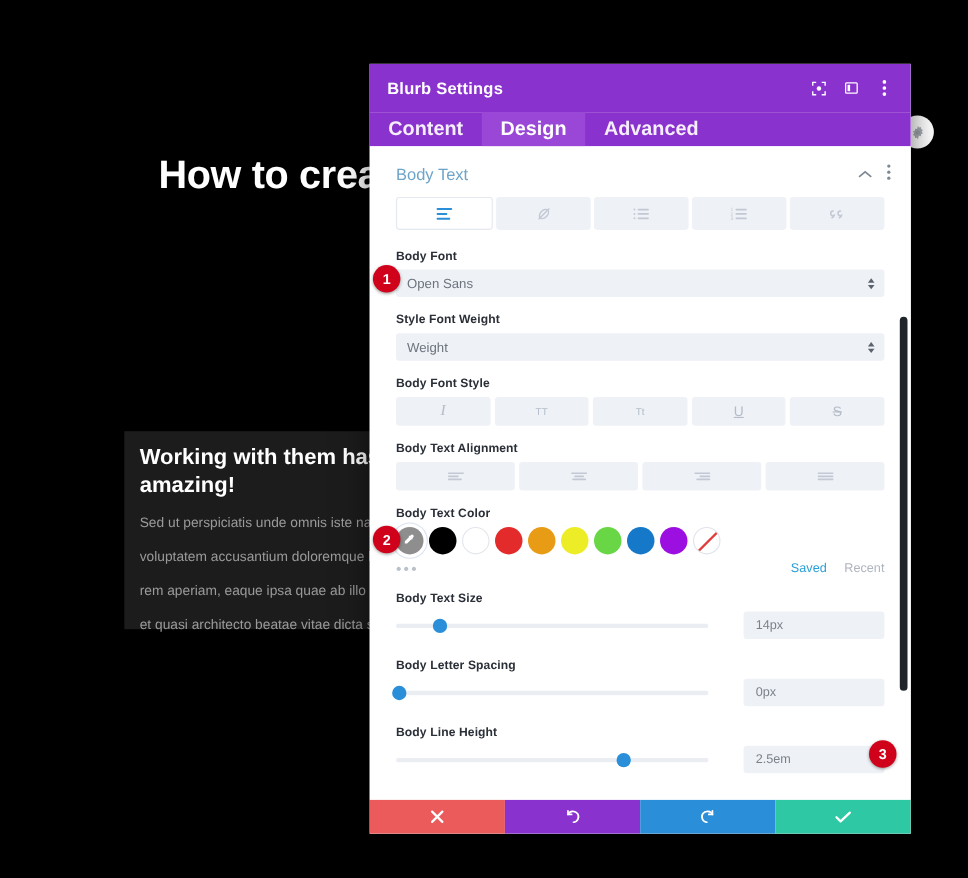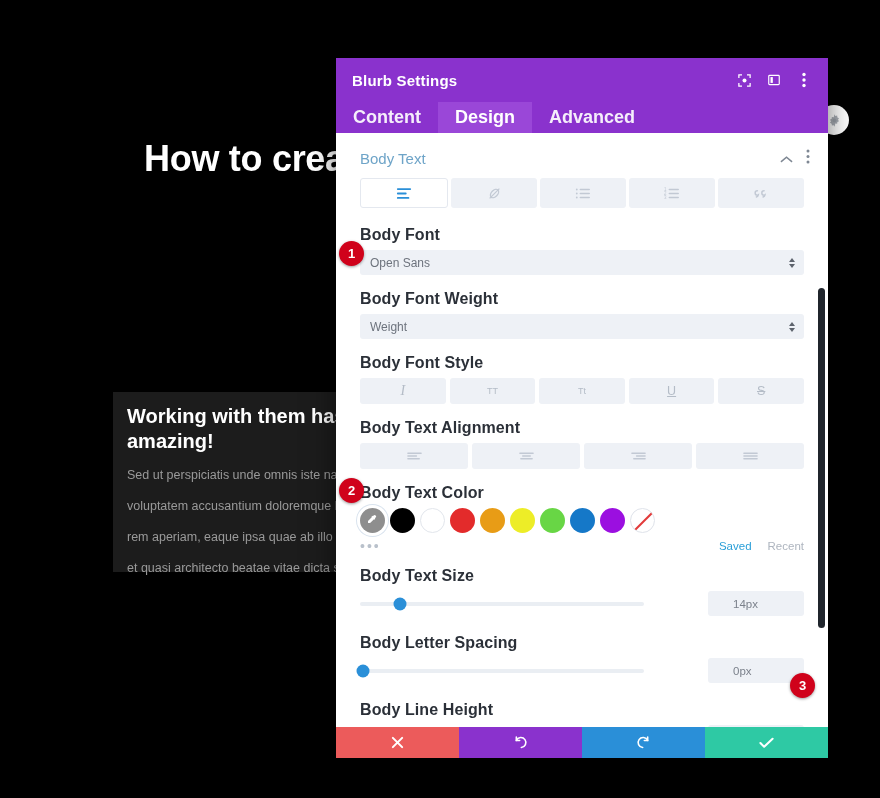--- a/index.html
+++ b/index.html
@@ -87,21 +87,21 @@
     display: flex; gap: 3px; padding: 0 24px; margin-bottom: 18px;
   }
   .icon-tab {
     flex: 1; height: 30px; background: #eef1f6; border-radius: 3px;
     display: flex; align-items: center; justify-content: center;
   }
   .icon-tab.active { background: #fff; border: 1px solid #e4e8ef; }
 
   .field { padding: 0 24px; margin-bottom: 15px; }
   .field-label {
-    color: #2b3038; font-size: 16px; font-weight: bold;
+    color: #2b3038; font-size: 11px; font-weight: bold;
     margin-bottom: 6px; letter-spacing: .1px;
   }
   .select {
     height: 25px; background: #eef1f6; border-radius: 3px;
     display: flex; align-items: center; padding: 0 10px;
     color: #6d737d; font-size: 12px; position: relative;
   }
   .select .caret {
     position: absolute; right: 9px; top: 50%; transform: translateY(-50%);
     display: flex; flex-direction: column; gap: 2px;
@@ -155,22 +155,22 @@
   .slider-row {
     display: flex; align-items: center; padding: 0 24px; gap: 0;
   }
   .slider-wrap { width: 284px; position: relative; height: 20px; display:flex; align-items:center; }
   .track { width: 100%; height: 4px; background: #eaeef3; border-radius: 3px; position: relative; }
   .thumb {
     position: absolute; top: 50%; width: 13px; height: 13px; border-radius: 50%;
     background: #2a8fd8; transform: translate(-50%,-50%);
   }
   .val-box {
-    margin-left: auto; width: 96px; height: 25px; background: #eef1f6;
-    border-radius: 3px; display: flex; align-items: center; padding: 0 25px;
+    margin-left: auto; width: 128px; height: 25px; background: #eef1f6;
+    border-radius: 3px; display: flex; align-items: center; padding: 0 11px;
     color: #7b818b; font-size: 11.5px;
   }
 
   
   .badge {
     position: absolute; width: 25px; height: 25px; border-radius: 50%;
     background: #d0021b; color: #fff; font-size: 13px; font-weight: bold;
     display: flex; align-items: center; justify-content: center;
     box-shadow: 0 1px 3px rgba(0,0,0,.4); z-index: 40;
   }
@@ -310,21 +310,21 @@
           <div class="select">
             <span>Open Sans</span>
             <span class="caret">
                 <i class="up"></i>
                 <i class="dn"></i>
               </span>
           </div>
         </div>
 
         <div class="field">
-          <div class="field-label">Body Font Weight</div>
+          <div class="field-label">Style Font Weight</div>
           <div class="select">
             <span>Weight</span>
             <span class="caret">
                 <i class="up"></i>
                 <i class="dn"></i>
               </span>
           </div>
         </div>
 
         <div class="field">

